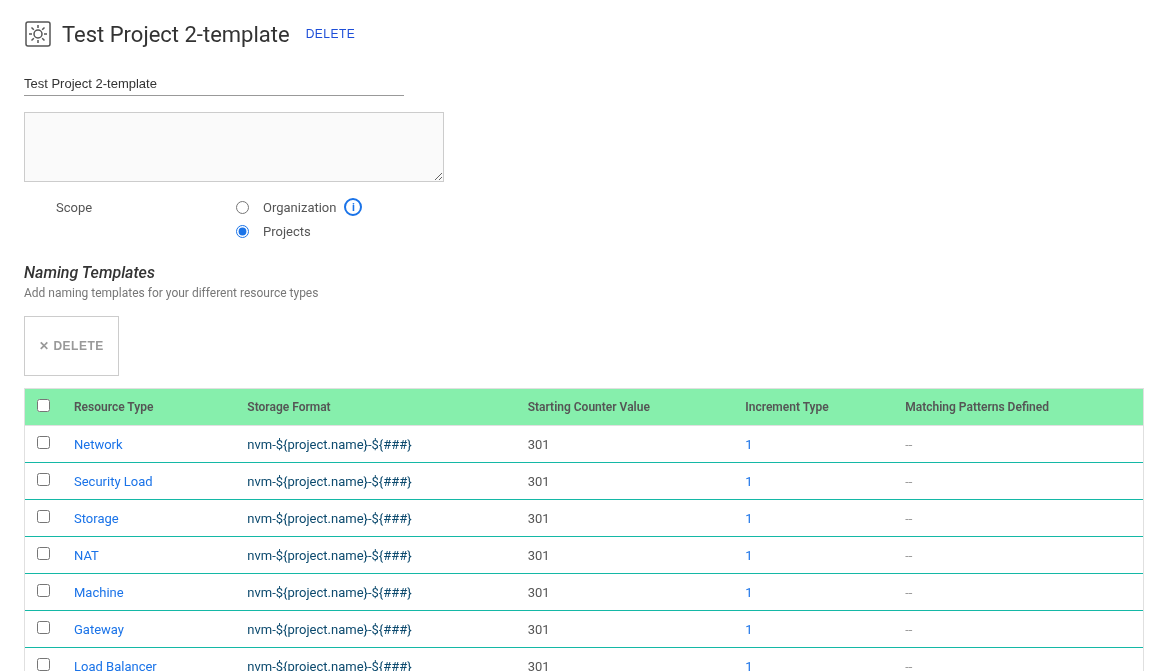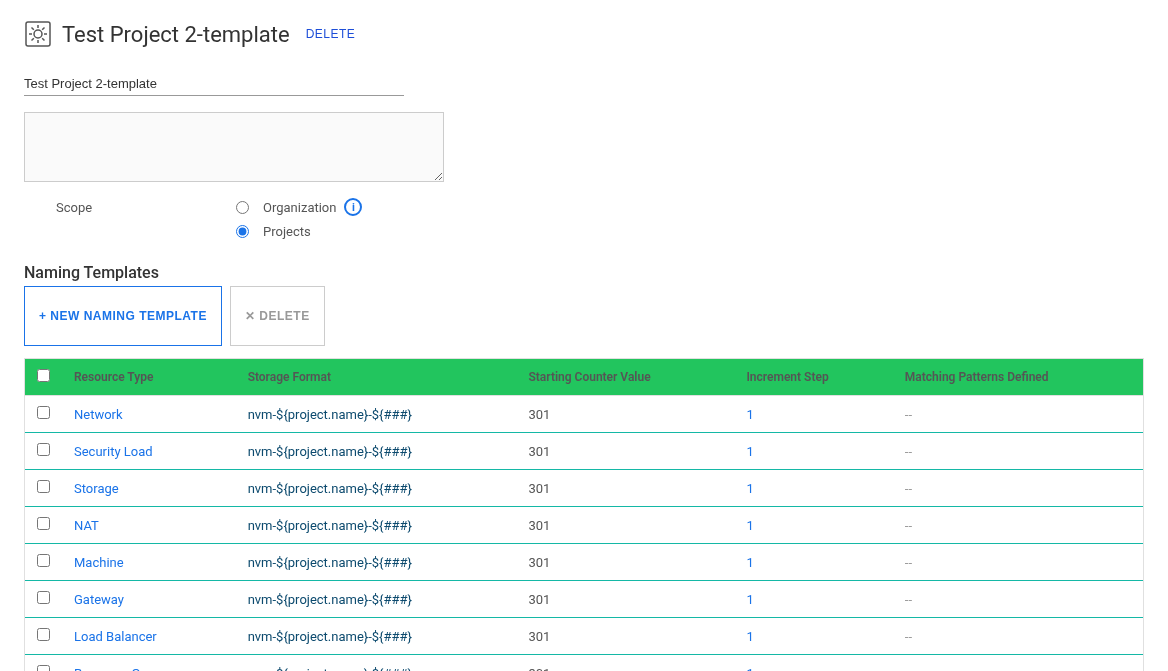--- a/index.html
+++ b/index.html
@@ -123,20 +123,21 @@
       cursor: pointer;
     }
     .naming-templates-section {
       margin-top: 24px;
     }
     .section-title {
       font-size: 16px;
       font-weight: 500;
       color: #333;
       margin-bottom: 4px;
+      font-style: italic;
     }
     .section-subtitle {
       font-size: 12px;
       color: #777;
       margin-bottom: 16px;
     }
     .toolbar {
       display: flex;
       gap: 8px;
       margin-bottom: 12px;
@@ -169,21 +170,21 @@
     }
     .table-container {
       border: 1px solid #e0e0e0;
       width: 100%;
     }
     table {
       width: 100%;
       border-collapse: collapse;
     }
     thead tr {
-      background: #22c55e;
+      background: #86efac;
       border-bottom: 1px solid #e0e0e0;
     }
     thead th {
       padding: 10px 12px;
       text-align: left;
       font-size: 12px;
       font-weight: 600;
       color: #555;
     }
     tbody tr {
@@ -266,37 +267,37 @@
       </div>
       <div class="scope-option">
         <input type="radio" name="scope" id="scope-proj" checked="" style="">
         <label for="scope-proj">Projects</label>
       </div>
     </div>
   </div>
 
   <div class="naming-templates-section">
     <h2 class="section-title">Naming Templates</h2>
+    <p class="section-subtitle">Add naming templates for your different resource types</p>
 
     <div class="toolbar">
-      <button class="btn-new">+ NEW NAMING TEMPLATE</button>
       <button class="btn-delete-toolbar">✕ DELETE</button>
     </div>
 
     <div class="table-container">
       <table>
         <thead>
           <tr>
             <th class="checkbox-cell">
               <input type="checkbox" style="">
             </th>
             <th>Resource Type</th>
             <th>Storage Format</th>
             <th>Starting Counter Value</th>
-            <th>Increment Step</th>
+            <th>Increment Type</th>
             <th>Matching Patterns Defined</th>
           </tr>
         </thead>
         <tbody id="table-body">
         <tr>
       <td class="checkbox-cell">
         <input type="checkbox" style="">
       </td>
       <td>
         <a class="resource-link">Network</a>

